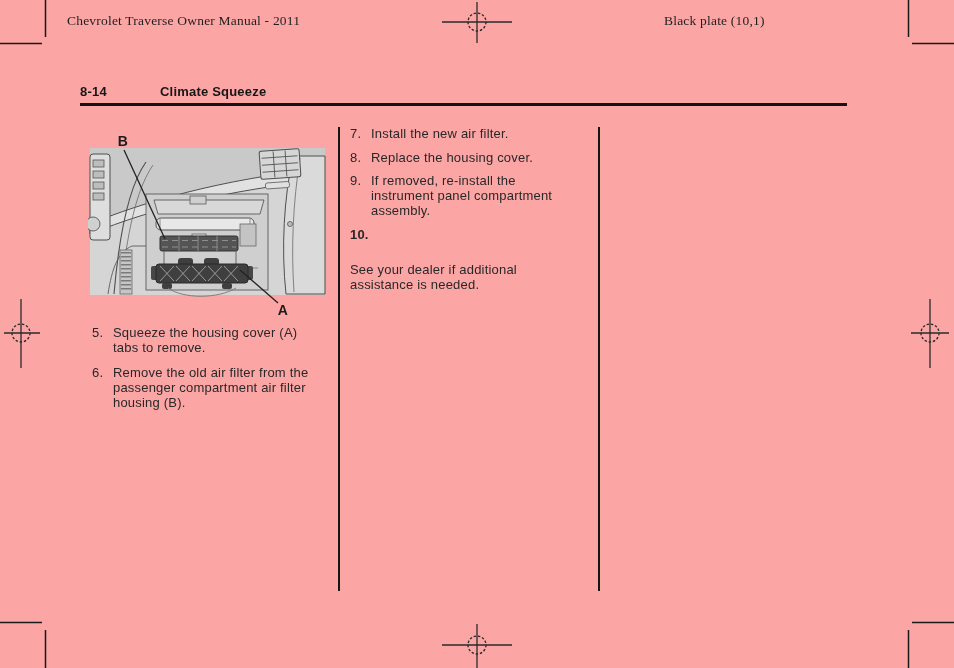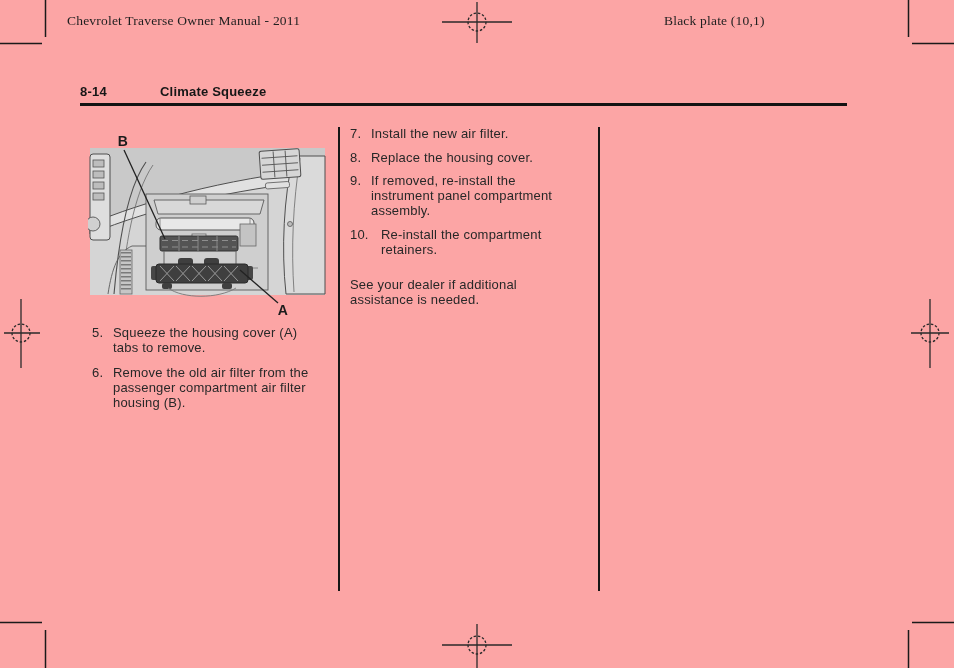--- a/index.html
+++ b/index.html
@@ -9,21 +9,21 @@
   .abs{position:absolute;}
   .header-text{font-family:"Liberation Serif",serif;font-size:13.5px;color:#1f1f1f;white-space:nowrap;}
   .title-text{font-weight:bold;font-size:13px;line-height:20px;color:#161616;letter-spacing:0.2px;white-space:nowrap;}
   .rule{height:3px;background:#131313;}
   .vdiv{width:1.5px;background:#161616;}
   .list{display:flex;flex-direction:column;}
   .li{display:flex;}
   .left-list .li{margin-bottom:10px;}
   .mid-list .li{margin-bottom:8.5px;}
   .num{min-width:21px;flex-shrink:0;}
-  .li.wide .num{min-width:31px;}
+  .li.wide .num{min-width:31px;font-weight:bold;}
   .li-text,.note{white-space:pre-line;}
   .note{margin-top:12px;}
   svg{display:block;}
 </style>
 </head>
 <body>
 
 <div class="page">
 
   <svg class="abs" style="left:0;top:0;pointer-events:none;" width="954" height="668" viewBox="0 0 954 668">
@@ -183,20 +183,18 @@
       <span class="li-text">Replace the housing cover.</span>
     </div>
     <div class="li">
       <span class="num">9.</span>
       <span class="li-text">If removed, re-install the
 instrument panel compartment
 assembly.</span>
     </div>
     <div class="li wide">
       <span class="num">10.</span>
-      <span class="li-text">Re-install the compartment
-retainers.</span>
     </div>
     <div class="note">See your dealer if additional
 assistance is needed.</div>
   </div>
 
 </div>
 
 </body></html>

